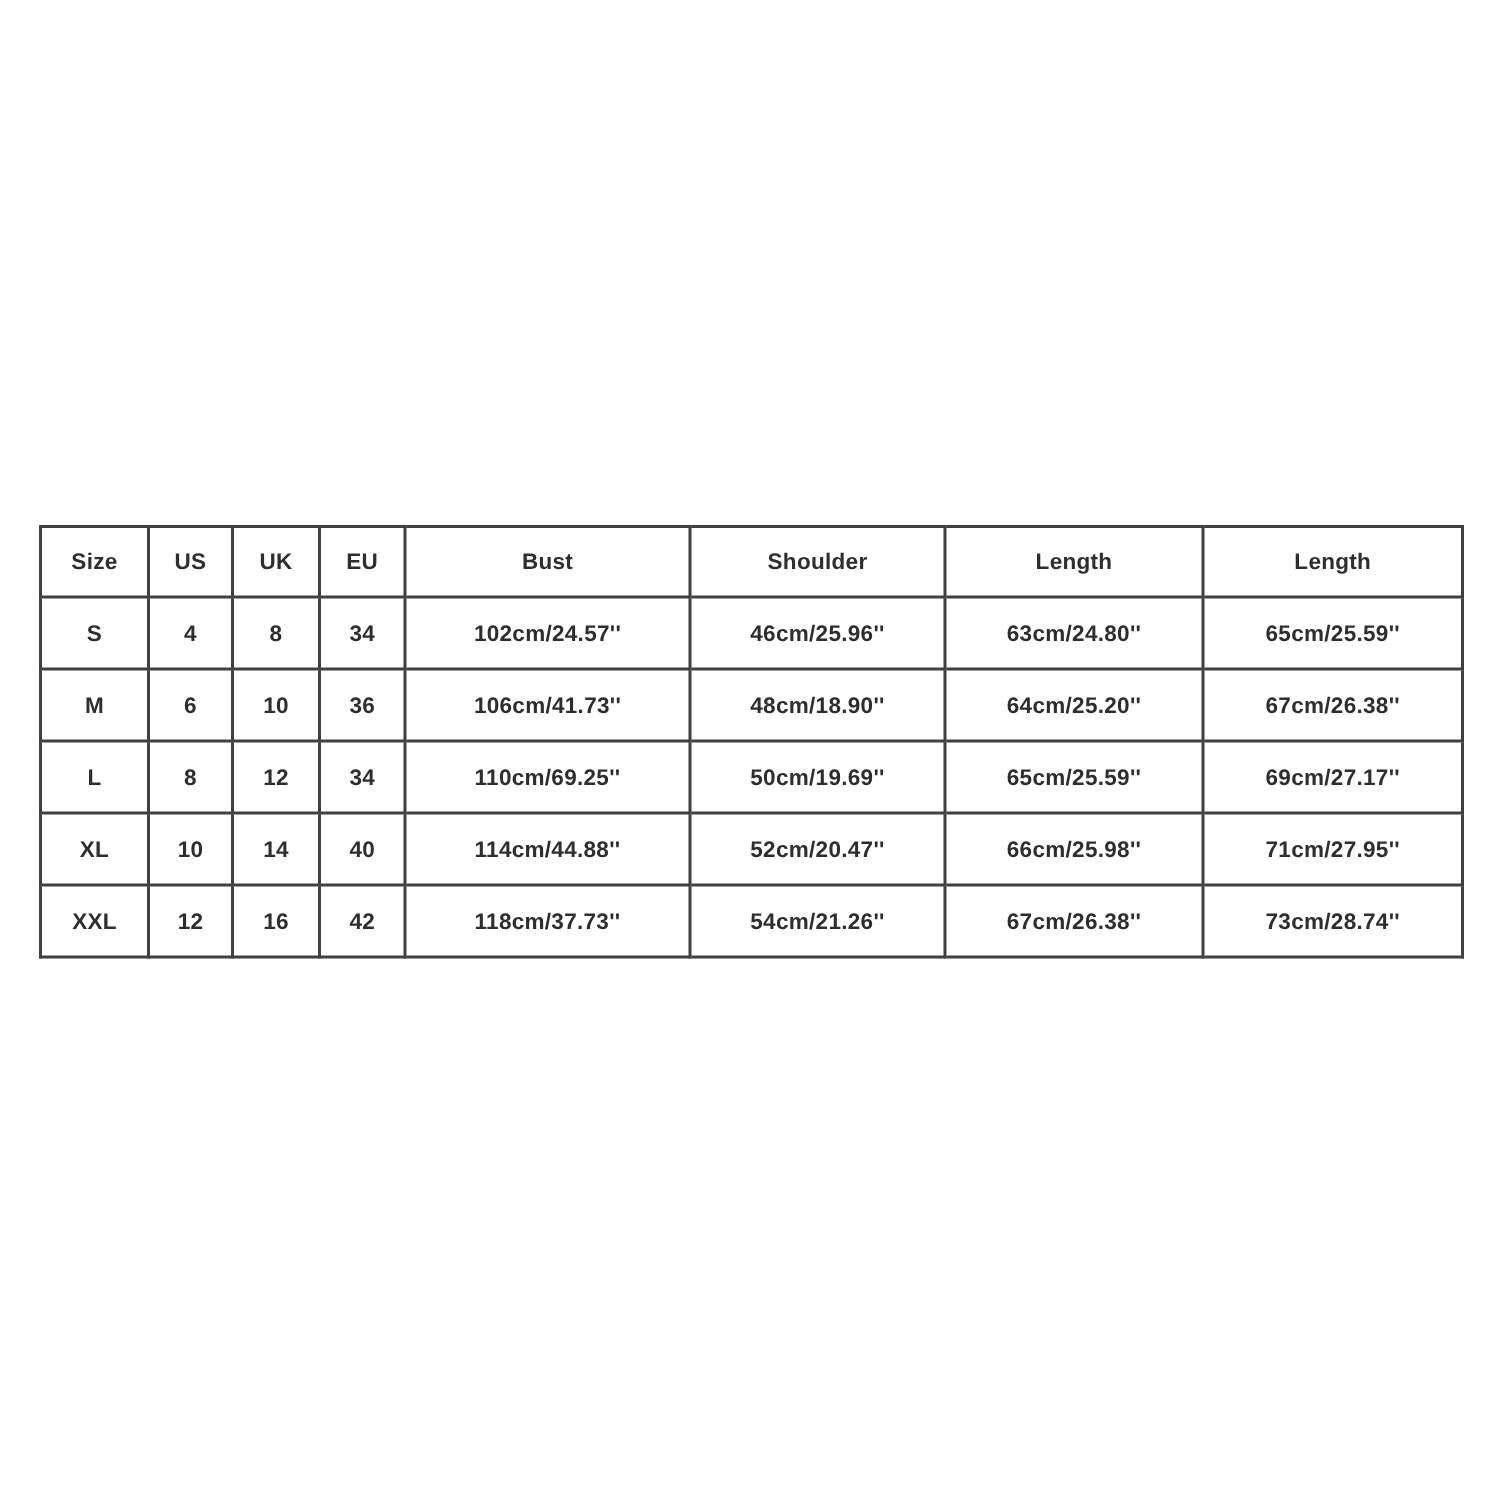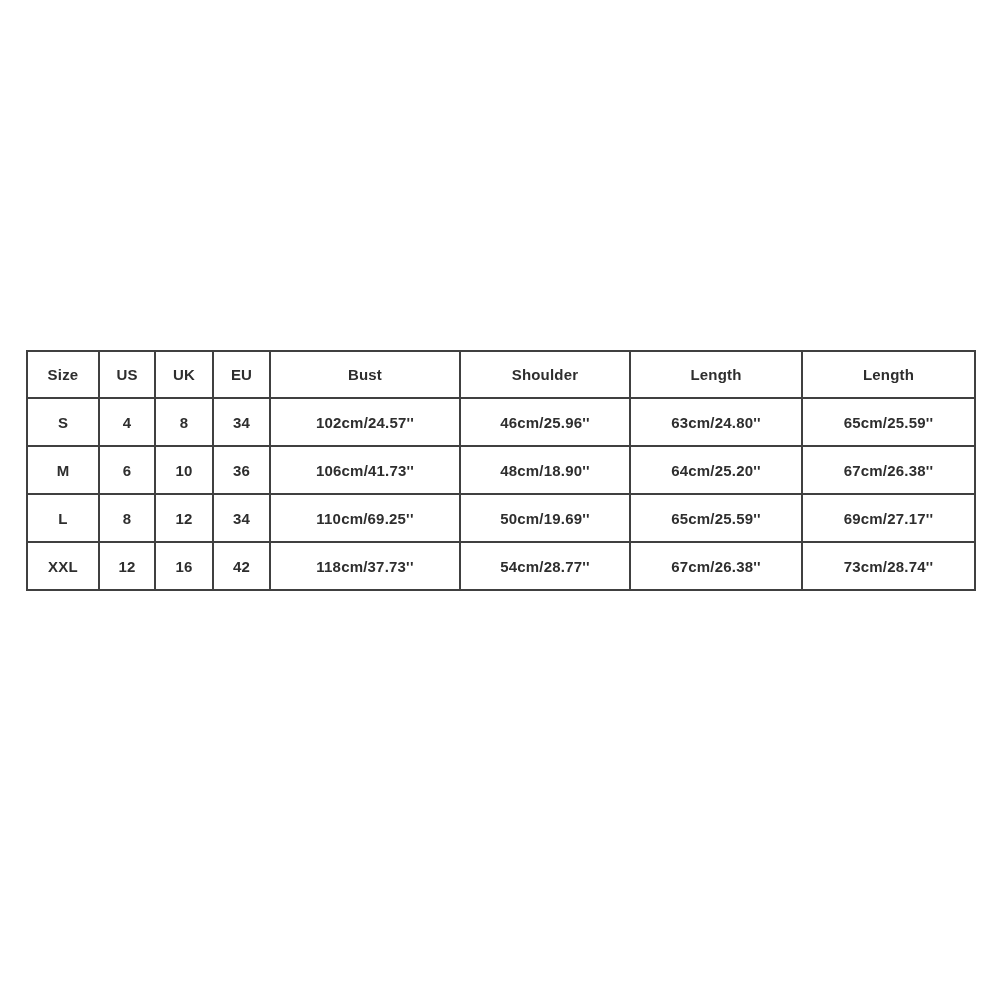--- a/index.html
+++ b/index.html
@@ -99,24 +99,34 @@
         <td>L</td>
         <td>8</td>
         <td>12</td>
         <td>34</td>
         <td>110cm/69.25''</td>
         <td>50cm/19.69''</td>
         <td>65cm/25.59''</td>
         <td>69cm/27.17''</td>
       </tr>
       <tr>
+        <td>XL</td>
+        <td>10</td>
+        <td>14</td>
+        <td>40</td>
+        <td>114cm/44.88''</td>
+        <td>52cm/20.47''</td>
+        <td>66cm/25.98''</td>
+        <td>71cm/27.95''</td>
+      </tr>
+      <tr>
         <td>XXL</td>
         <td>12</td>
         <td>16</td>
         <td>42</td>
         <td>118cm/37.73''</td>
-        <td>54cm/28.77''</td>
+        <td>54cm/21.26''</td>
         <td>67cm/26.38''</td>
         <td>73cm/28.74''</td>
       </tr>
     </tbody>
   </table>
 </div>
 
 </body></html>

